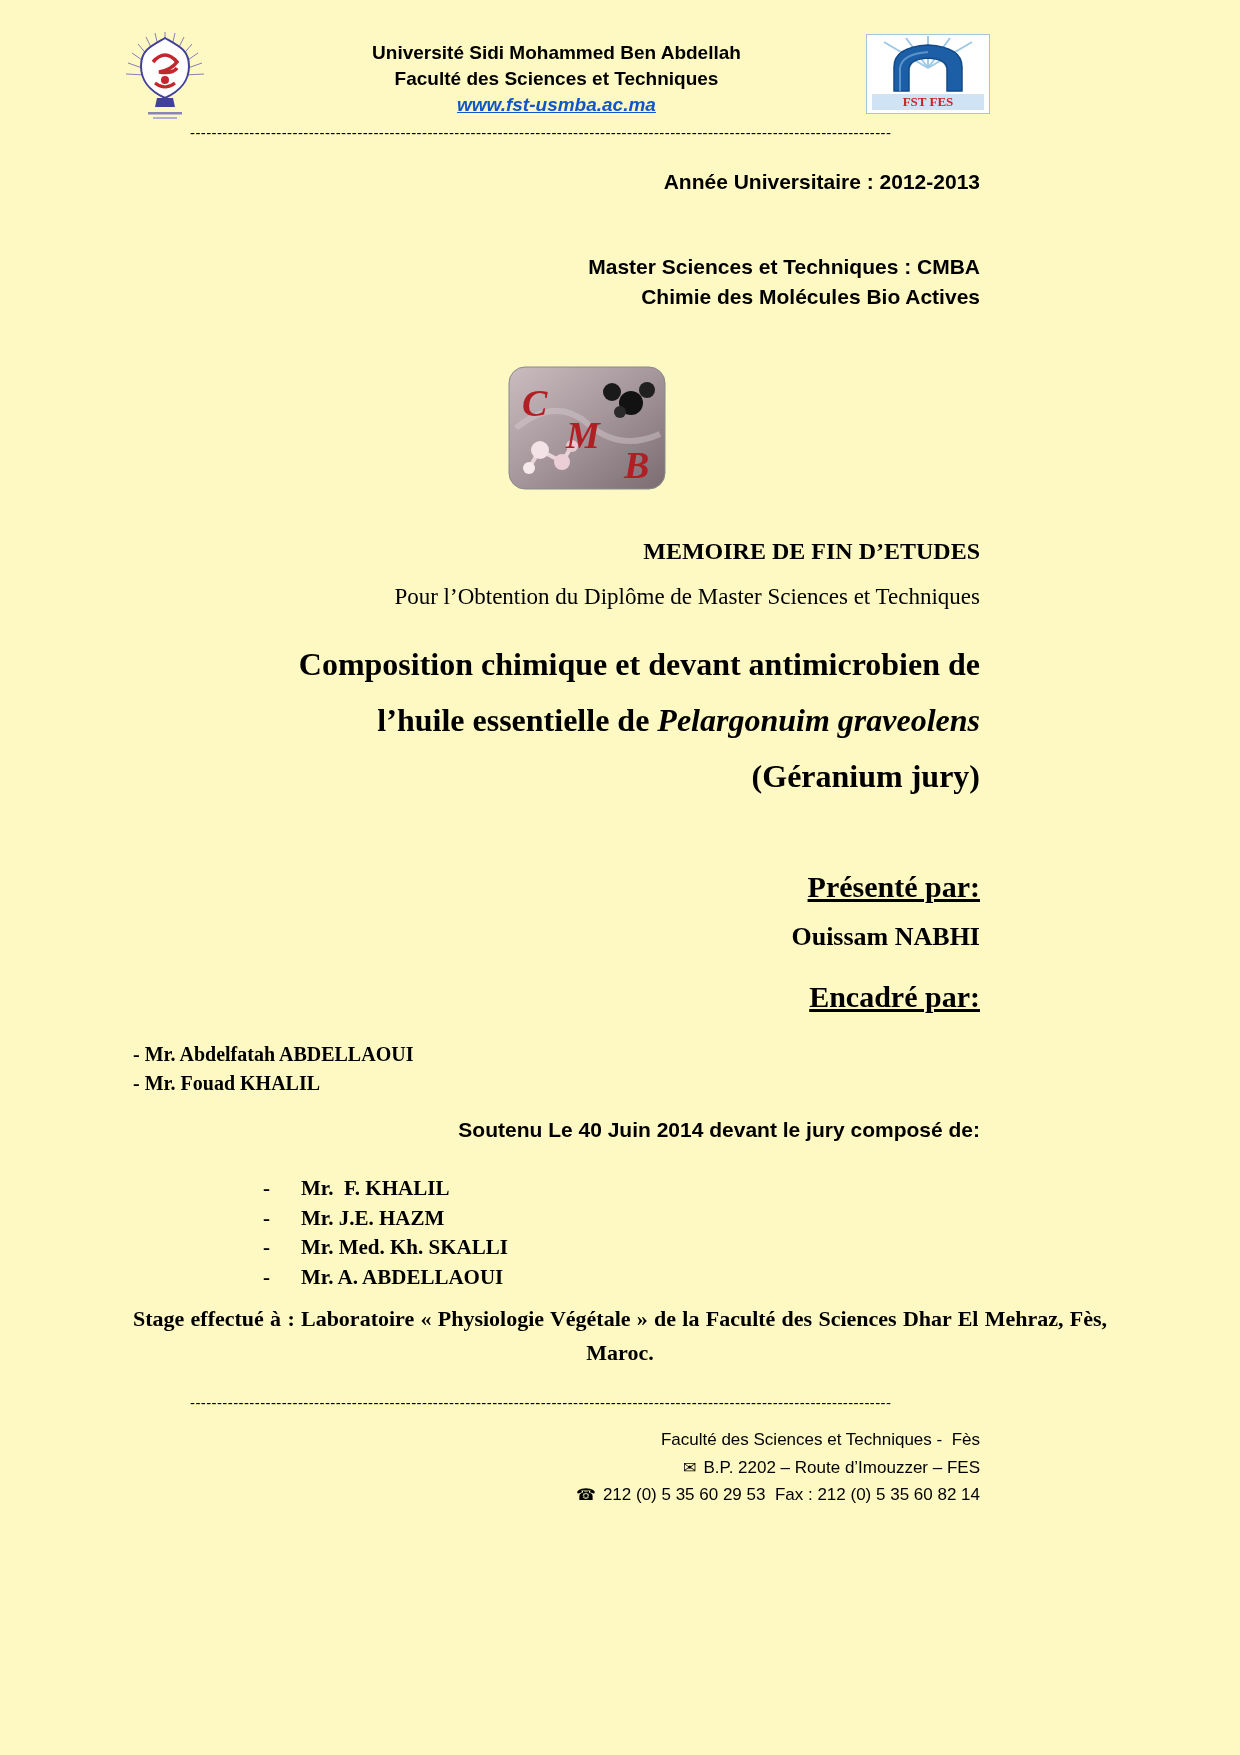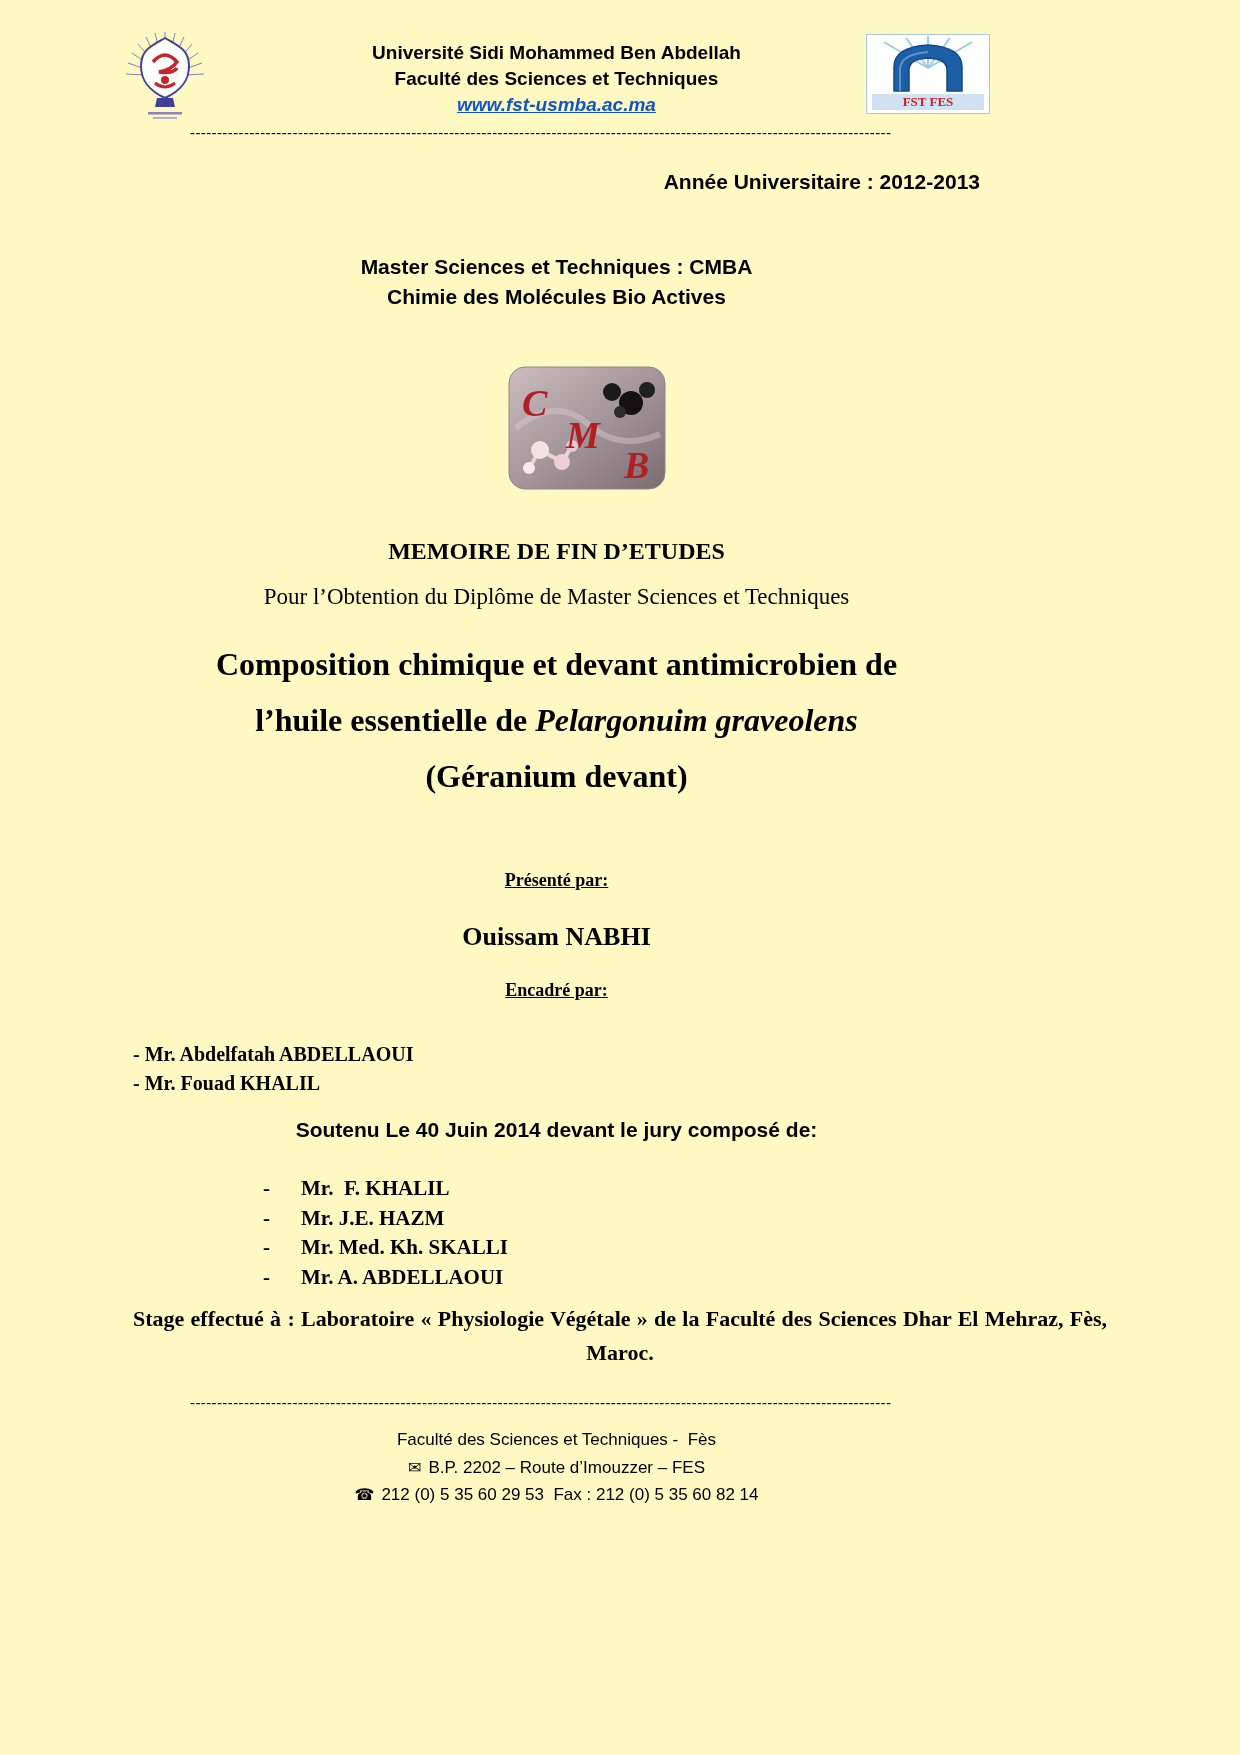--- a/index.html
+++ b/index.html
@@ -4,21 +4,21 @@
 <style>
   * { margin:0; padding:0; box-sizing:border-box; }
   html,body { background:#ffffff; }
   .page {
     position:relative; width:1240px; height:1755px; margin:0 auto;
     background:#fef9c3; color:#000; overflow:hidden;
     font-family:"Liberation Sans", sans-serif;
   }
   .abs { position:absolute; }
   .serif { font-family:"Liberation Serif","DejaVu Serif",serif; }
-  .center-col { left:133px; width:847px; text-align:center; }
+  .center-col { left:133px; width:847px; text-align:right; }
 
   
   .univ-logo { left:124px; top:30px; }
   .header-center { left:133px; top:40px; width:847px; text-align:center; }
   .hdr-line { font-weight:bold; font-size:19px; line-height:26px; }
   .website-link { color:#1155cc; font-weight:bold; font-style:italic; text-decoration:underline; font-size:19px; cursor:pointer; }
   .fst-logo { left:866px; top:34px; }
   .fst-text { font-family:"Liberation Serif",serif; font-weight:bold; fill:#cc2127; font-size:13px; }
 
   .sep { left:190px; width:724px; overflow:hidden; white-space:nowrap; font-size:15px; color:#000; letter-spacing:0.4px; }
@@ -31,21 +31,21 @@
 
   .cmba-logo { left:508px; top:366px; }
   .cmba-letter { font-family:"Liberation Serif",serif; font-weight:bold; font-style:italic; fill:#b01f24; }
 
   .memoire { top:538px; font-weight:bold; font-size:24px; }
   .obtention { top:584px; font-size:23px; }
 
   .thesis-title { top:636px; font-weight:bold; font-size:32px; line-height:56px; }
   .thesis-title .italic { font-style:italic; }
 
-  .byline-label { font-weight:bold; font-size:18px; text-decoration:underline; }
+  .byline-label { font-weight:bold; font-size:30px; text-decoration:underline; }
   .presente { top:870px; }
   .author { top:922px; font-weight:bold; font-size:26px; }
   .encadre { top:980px; }
 
   .supervisors { left:133px; top:1040px; font-weight:bold; font-size:20px; line-height:29px; text-align:left; }
 
   .soutenu { top:1118px; font-weight:bold; font-size:21px; }
 
   .jury { left:263px; top:1174px; font-weight:bold; font-size:21px; }
   .jury-row { display:flex; line-height:29.5px; }
@@ -154,21 +154,21 @@
       <text x="116" y="112" font-size="38" class="cmba-letter">B</text>
     </svg>
   </div>
 
   <div class="abs center-col memoire serif">MEMOIRE DE FIN D’ETUDES</div>
   <div class="abs center-col obtention serif">Pour l’Obtention du Diplôme de Master Sciences et Techniques</div>
 
   <div class="abs center-col thesis-title serif">
     <div>Composition chimique et devant antimicrobien de</div>
     <div><span>l’huile essentielle de </span><span class="italic">Pelargonuim graveolens</span></div>
-    <div>(Géranium devant)</div>
+    <div>(Géranium jury)</div>
   </div>
 
   <div class="abs center-col presente serif">
     <span class="byline-label">Présenté par:</span>
   </div>
   <div class="abs center-col encadre serif">
     <span class="byline-label">Encadré par:</span>
   </div>
 
   <div class="abs center-col author serif">Ouissam NABHI</div>

